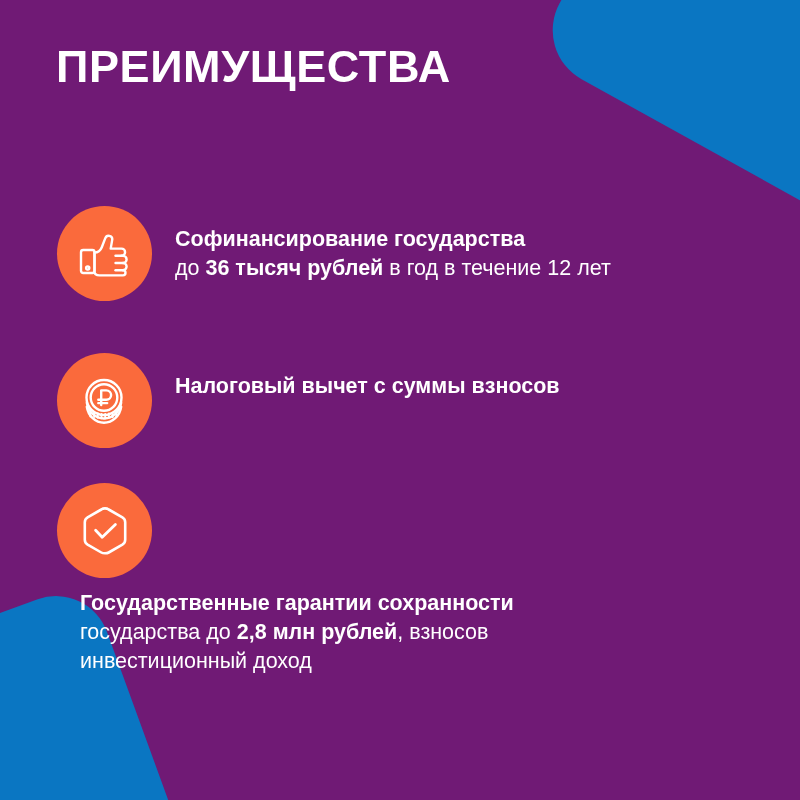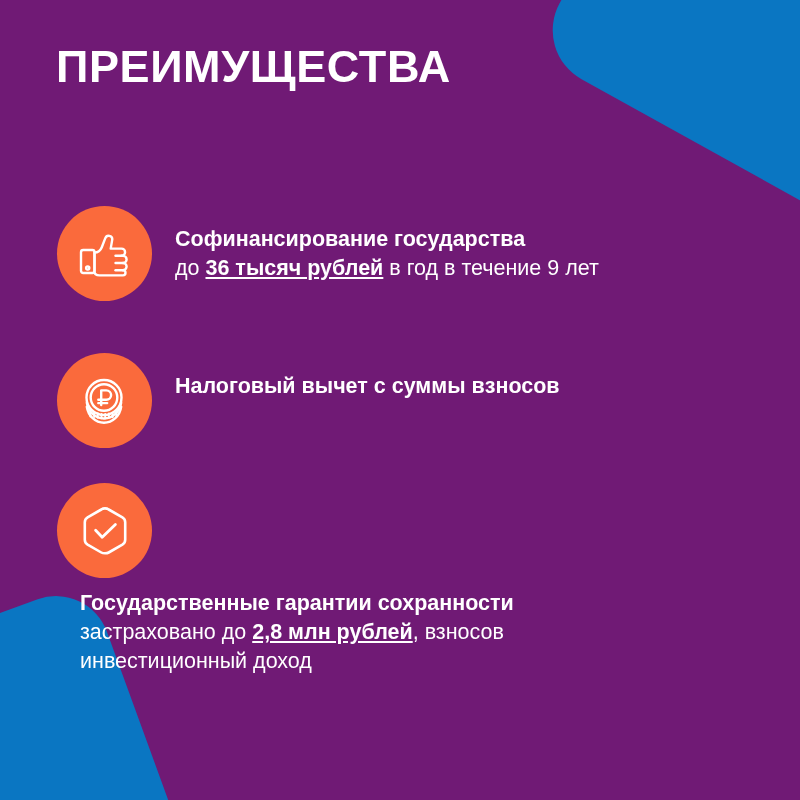--- a/index.html
+++ b/index.html
@@ -94,21 +94,21 @@
     color: #FFFFFF;
     padding-top: 18px;
   }
   .benefit-line {
     font-size: 21.5px;
     line-height: 29px;
     white-space: nowrap;
     font-weight: normal;
   }
   .benefit-line.bold { font-weight: bold; }
-  .benefit-line b { font-weight: bold; text-decoration: underline; }
+  .benefit-line b { font-weight: bold; }
 
   
   .benefit-row[data-row="0"] .benefit-text { padding-top: 19px; }
   .benefit-row[data-row="1"] .benefit-text { padding-top: 19px; }
   .benefit-row[data-row="2"] .benefit-text { padding-top: 11px; }
 
   .benefit-row[data-row="0"] { margin-bottom: 52px; }
   .benefit-row[data-row="1"] { margin-bottom: 35px; }
 </style>
 </head>
@@ -128,21 +128,21 @@
             <rect x="4" y="24" width="13.5" height="23" rx="2.2"></rect>
             <circle cx="10.7" cy="42" r="1.6"></circle>
             <path d="M17.5 26.5 C21 26.5 23.6 24.2 24.8 21.2 L28.2 12.4 C28.9 10.5 30.6 9.4 32.4 9.8 C34.3 10.2 35.5 12 35.2 13.9 L33.7 22.6 L44.5 22.6 C46.5 22.6 48.1 24.2 48.1 26.2 C48.1 28.2 46.5 29.8 44.5 29.8 L46 29.8 C48 29.8 49.6 31.4 49.6 33.4 C49.6 35.4 48 37 46 37 C48 37 49.6 38.6 49.6 40.6 C49.6 42.6 48 44.2 46 44.2 C47.4 44.2 48.5 45.4 48.5 46.8 C48.5 48.2 47.4 49.4 46 49.4 L22.5 49.4 C20.1 49.4 17.5 48.3 17.5 45.5 Z"></path>
             <path d="M38.5 29.8 L44.5 29.8"></path>
             <path d="M38.5 37 L46 37"></path>
             <path d="M38.5 44.2 L46 44.2"></path>
           </svg>
         </div>
         <div class="benefit-text">
           <div class="benefit-line bold">Софинансирование государства</div>
-          <div class="benefit-line"><span>до </span><b>36 тысяч рублей</b><span> в год в течение 9 лет</span></div>
+          <div class="benefit-line"><span>до </span><b>36 тысяч рублей</b><span> в год в течение 12 лет</span></div>
         </div>
       </div>
       <div class="benefit-row" data-row="1">
         <div class="icon-circle">
           <svg width="56" height="56" viewBox="0 0 56 56" fill="none" stroke="#FFFFFF" stroke-width="2.4" stroke-linecap="round" stroke-linejoin="round">
             <circle cx="27" cy="24.5" r="17.5"></circle>
             <circle cx="27" cy="24.5" r="13.3"></circle>
             <path d="M9.8 29.5 C11.2 38.6 18.3 45.5 27 45.5 C35.7 45.5 42.8 38.6 44.2 29.5"></path>
             <path d="M9.8 33.8 C11.2 42.9 18.3 49.8 27 49.8 C35.7 49.8 42.8 42.9 44.2 33.8"></path>
             <path d="M13.4 39.056000000000004 L13.4 43.456" stroke-width="1.9"></path>
@@ -163,19 +163,19 @@
       </div>
       <div class="benefit-row" data-row="2">
         <div class="icon-circle">
           <svg width="56" height="56" viewBox="0 0 56 56" fill="none" stroke="#FFFFFF" stroke-width="2.4" stroke-linecap="round" stroke-linejoin="round">
             <path d="M28 5.4 C29.4 5.4 30.7 5.8 31.7 6.5 L45.4 14.4 C47.2 15.5 48.2 17.3 48.2 19.3 L48.2 36.7 C48.2 38.7 47.2 40.5 45.4 41.6 L31.7 49.5 C30 50.5 26 50.5 24.3 49.5 L10.6 41.6 C8.8 40.5 7.8 38.7 7.8 36.7 L7.8 19.3 C7.8 17.3 8.8 15.5 10.6 14.4 L24.3 6.5 C25.3 5.8 26.6 5.4 28 5.4 Z" stroke-width="2.6"></path>
             <path d="M18.6 27.3 L25.2 34.2 L38.4 21.4" stroke-width="2.8"></path>
           </svg>
         </div>
         <div class="benefit-text">
           <div class="benefit-line bold">Государственные гарантии сохранности</div>
-          <div class="benefit-line"><span>застраховано до </span><b>2,8 млн рублей</b><span>, взносов</span></div>
+          <div class="benefit-line"><span>государства до </span><b>2,8 млн рублей</b><span>, взносов</span></div>
           <div class="benefit-line">инвестиционный доход</div>
         </div>
       </div>
     </div>
 
 </div>
 
 </body></html>

